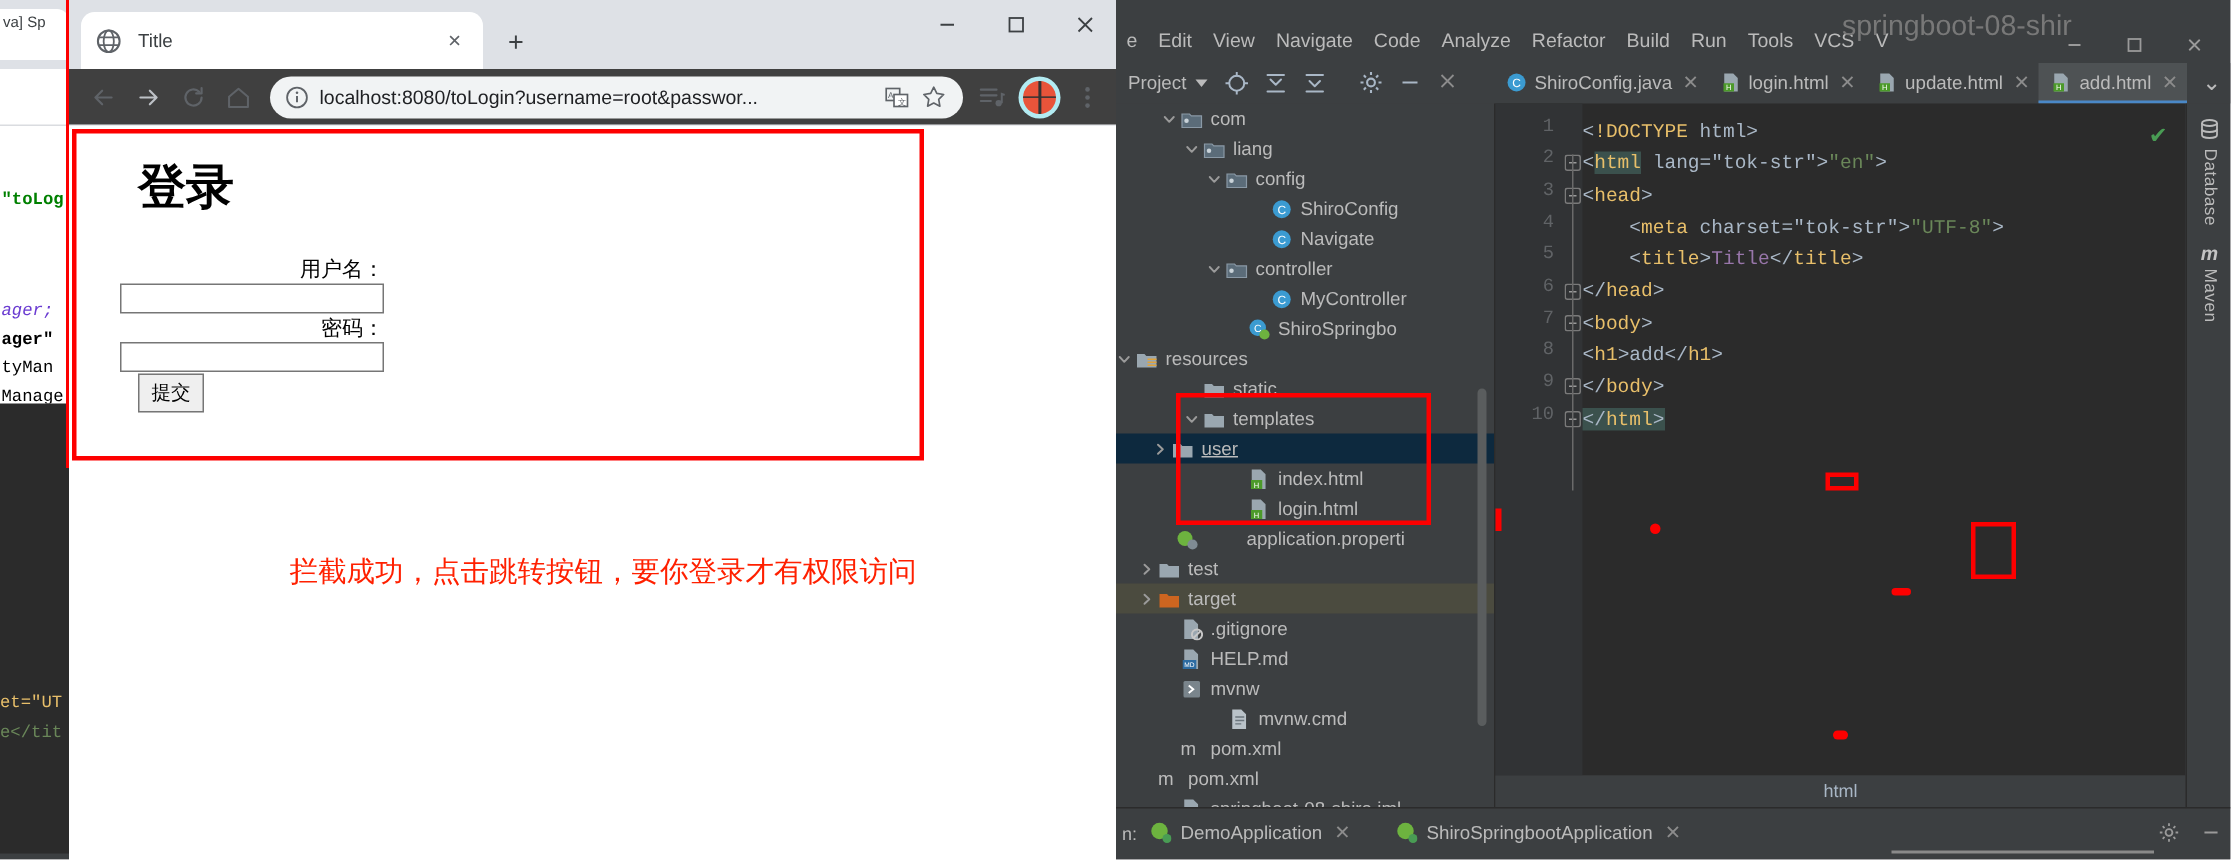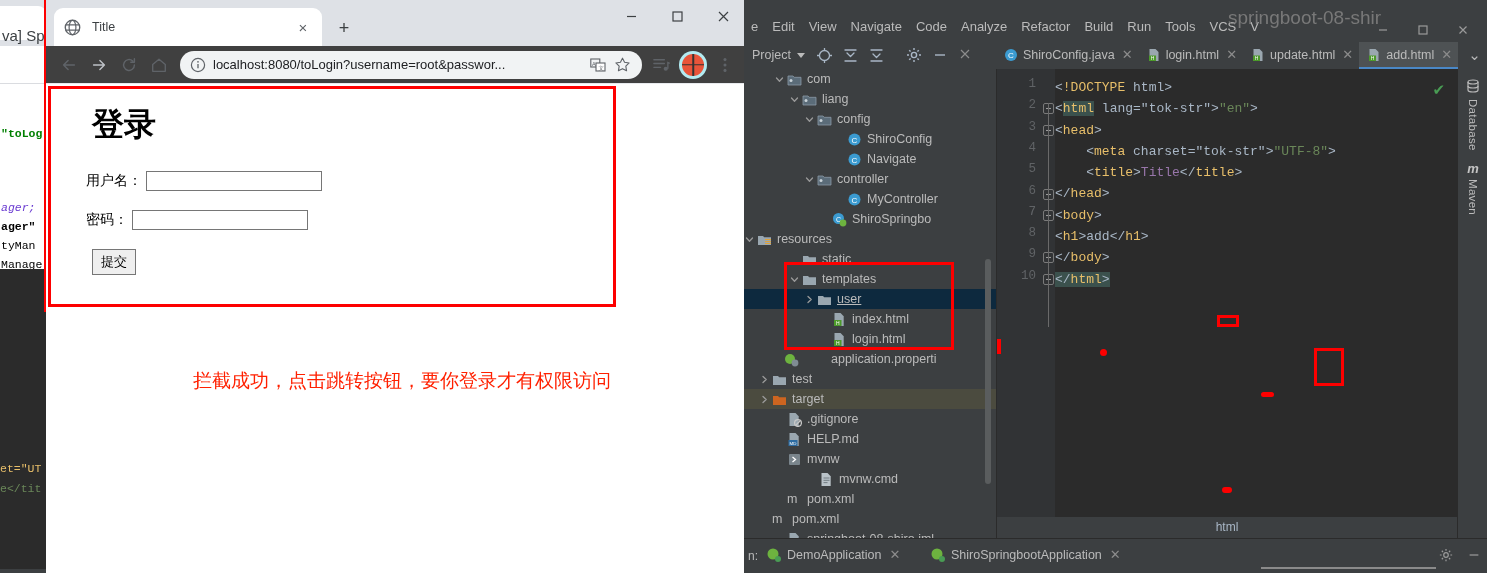--- a/index.html
+++ b/index.html
@@ -8,21 +8,21 @@
     width:1487px; height:573px; position:relative; overflow:hidden;
     background:#ffffff;
     font-family:"Liberation Sans", sans-serif;
     font-size:13px;
   }
 
   
   #bg-left { position:absolute; left:0; top:0; width:46px; height:573px; background:#ffffff; overflow:hidden; }
   #bg-left .bg-titlebar { position:absolute; left:0; top:0; width:46px; height:46px; background:#dee1e6; }
   #bg-left .bg-tab { position:absolute; left:0; top:6px; width:46px; height:34px; background:#fff; border-radius:0 8px 0 0; }
-  #bg-left .bg-tab-txt { position:absolute; left:2px; top:21px; font-size:15px; color:#3c4043; white-space:nowrap;text-align:right; }
+  #bg-left .bg-tab-txt { position:absolute; left:2px; top:4px; font-size:10px; color:#3c4043; white-space:nowrap;text-align:right; }
   #bg-left .bg-urlbar { position:absolute; left:0; top:46px; width:46px; height:38px; background:#fff; border-bottom:1px solid #dadce0; }
   #bg-left .bg-code-top { position:absolute; left:0; top:84px; width:46px; height:185px; background:#ffffff;
       font-family:"Liberation Mono", monospace; font-size:11.5px; line-height:19px; white-space:nowrap; overflow:hidden; }
   #bg-left .bg-code-top div { padding-left:1px; }
   #bg-left .bg-dark { position:absolute; left:0; top:269px; width:46px; height:304px; background:#2b2b2b; }
   #bg-left .bg-code-dark { position:absolute; left:0; top:20px; width:46px;
       font-family:"Liberation Mono", monospace; font-size:11.5px; line-height:20px; white-space:nowrap; }
   #bg-left .bg-strip { position:absolute; left:0; top:300px; width:46px; height:40px; background:#3c3f41; }
 
   
@@ -66,22 +66,22 @@
     width:22px; height:22px; border-radius:50%; background:#e8543a;
     box-shadow:0 0 0 3px #b2ebf2; flex:0 0 22px; margin:0 8px; cursor:pointer; position:relative; overflow:hidden;
   }
   #avatar-ball::before { content:""; position:absolute; left:50%; top:0; width:1.5px; height:100%; background:#333; transform:translateX(-50%); }
   #avatar-ball::after { content:""; position:absolute; top:50%; left:0; height:1.5px; width:100%; background:#333; transform:translateY(-50%); }
 
   
   #page-content { position:absolute; left:0; top:85px; width:700px; height:488px; background:#fff; }
   #login-h1 { position:absolute; left:46px; top:18px; font-size:32px; font-weight:bold; color:#000; margin:0;
      font-family:"DejaVu Sans","Liberation Sans",sans-serif; }
-  .form-row { position:absolute; left:40px; display:flex; align-items:center; font-size:14px; color:#000;
-     font-family:"DejaVu Sans","Liberation Sans",sans-serif; }
+  .form-row { position:absolute; left:30px; display:flex; align-items:flex-end; font-size:14px; color:#000;
+     font-family:"DejaVu Sans","Liberation Sans",sans-serif;flex-direction:column; }
   #row-username { top:86px; }
   #row-password { top:125px; }
   .form-row input {
     height:20px; border:1px solid #767676; background:#fff; margin-left:4px;
     font-size:13px; padding:1px 3px; font-family:"Liberation Sans",sans-serif;
   }
   #submit-btn {
     position:absolute; left:46px; top:164px; padding:3px 8px;
     border:1px solid #767676; background:#efefef; font-size:13px; cursor:pointer;
     font-family:"DejaVu Sans","Liberation Sans",sans-serif; color:#000;
@@ -528,21 +528,21 @@
         </div>
         <div class="tree-row" style="padding-left: 45px;">
           <span class="arrow"><svg width="11" height="11" viewBox="0 0 11 11">
               <path d="M2.5 4l3 3.2L8.5 4" fill="none" stroke="#9a9a9a" stroke-width="1.3" stroke-linecap="round" stroke-linejoin="round"></path>
             </svg></span>
           <span class="ticon"><svg width="15" height="15" viewBox="0 0 15 15">
               <path d="M1 4h5l1.2 1.3H14V13H1z" fill="#9aa7b0"></path>
             </svg></span>
           <span>templates</span>
         </div>
-        <div class="tree-row sel" style="padding-left: 60px; text-decoration: underline;">
+        <div class="tree-row sel" style="padding-left: 24px; text-decoration: underline;">
           <span class="arrow"><svg width="11" height="11" viewBox="0 0 11 11">
               <path d="M4 2.5l3.2 3L4 8.5" fill="none" stroke="#9a9a9a" stroke-width="1.3" stroke-linecap="round" stroke-linejoin="round"></path>
             </svg></span>
           <span class="ticon"><svg width="15" height="15" viewBox="0 0 15 15">
               <path d="M1 4h5l1.2 1.3H14V13H1z" fill="#9aa7b0"></path>
             </svg></span>
           <span>user</span>
         </div>
         <div class="tree-row" style="padding-left: 75px;">
           <span class="arrow"></span>

